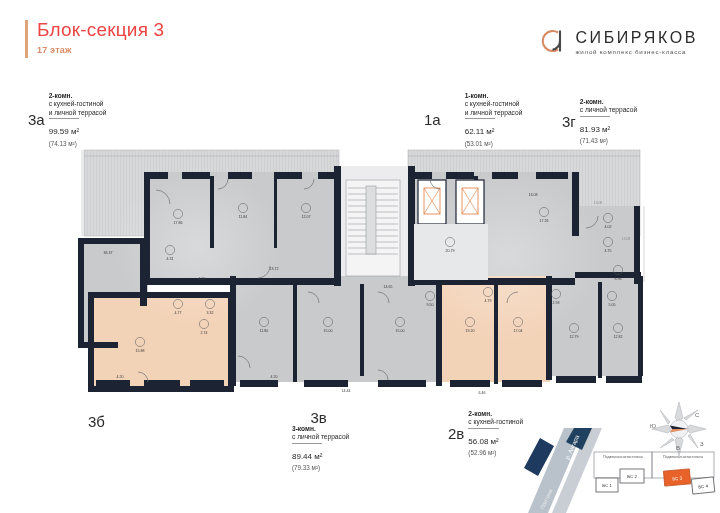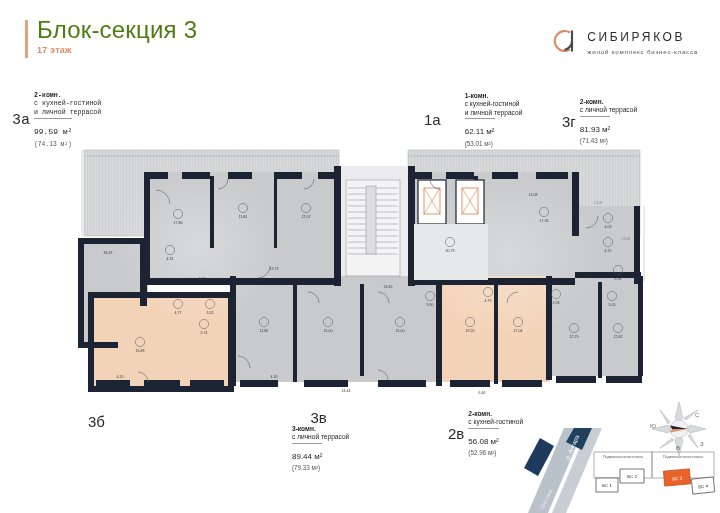--- a/index.html
+++ b/index.html
@@ -12,34 +12,34 @@
   }
 
   
   .header { position: absolute; left: 0; top: 0; width: 720px; height: 80px; }
   .title-wrap { position: absolute; left: 25px; top: 18px; padding-left: 12px; }
   .title-bar {
     position: absolute; left: 0; top: 2px; width: 3px; height: 38px;
     background: #e0a47d;
   }
   .title {
-    font-size: 24px; color: #4d7c0f; font-weight: 400; letter-spacing: .2px;
+    font-size: 19px; color: #ef4444; font-weight: 400; letter-spacing: .2px;
     line-height: 24px;
   }
   .subtitle {
     font-size: 9px; color: #d98b63; font-weight: 700; margin-top: 3px;
     letter-spacing: .2px;
   }
 
   
   .logo { position: absolute; right: 22px; top: 24px; display: flex; align-items: center; }
   .logo-mark { width: 34px; height: 34px; position: relative; margin-right: 8px; }
   .logo-text-wrap { padding-top: 2px; }
   .logo-name {
-    font-size: 12px; letter-spacing: 2.6px; color: #2b2b2b; font-weight: 400;
+    font-size: 16px; letter-spacing: 2.6px; color: #2b2b2b; font-weight: 400;
     line-height: 17px;
   }
   .logo-tag {
     font-size: 6.2px; letter-spacing: .75px; color: #555; margin-top: 2px;
   }
 
   
   .callout { position: absolute; display: flex; align-items: flex-start; }
   .callout .code {
     font-size: 15px; color: #2b2b2b; line-height: 15px; margin-right: 4px;
@@ -47,21 +47,21 @@
   }
   .callout .info { line-height: 1.28; }
   .callout .rooms { font-size: 6.6px; font-weight: 700; color: #1f1f1f; }
   .callout .desc  { font-size: 6.6px; color: #1f1f1f; white-space: pre-line; }
   .callout .area  {
     font-size: 8px; color: #1f1f1f; border-top: 1px solid #9a9a9a;
     padding-top: 8px; margin-top: 1px; display: inline-block;
   }
   .callout .area2 { font-size: 6.3px; color: #555; margin-top: 0px; }
 
-  .c-3a { left: 12px;  top: 92px; font-family: Liberation Mono, monospace; }
+  .c-3a { left: 28px;  top: 92px; }
   .c-1a { left: 424px; top: 92px; gap: 20px; }
   .c-3g { left: 562px; top: 98px; }
   .c-3b { left: 88px;  top: 414px; }
   .c-3v { left: 292px; top: 410px; flex-direction: column; }
   .c-2v { left: 448px; top: 410px; }
 
   
   .plan { position: absolute; left: 78px; top: 146px; width: 570px; height: 252px; }
   .plan svg { display: block; }
 

